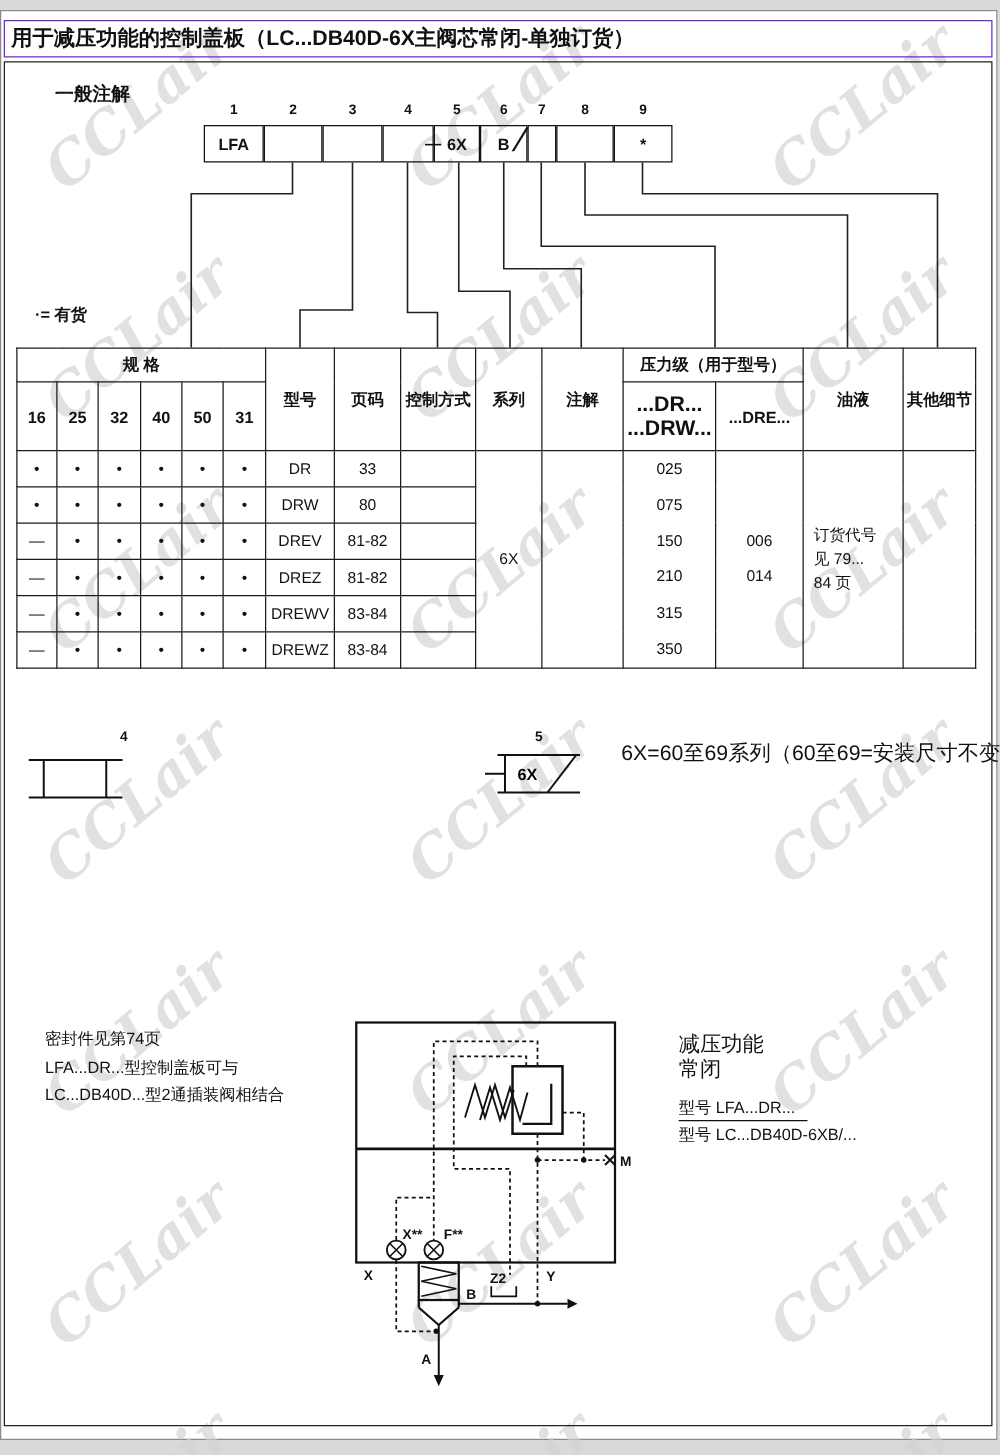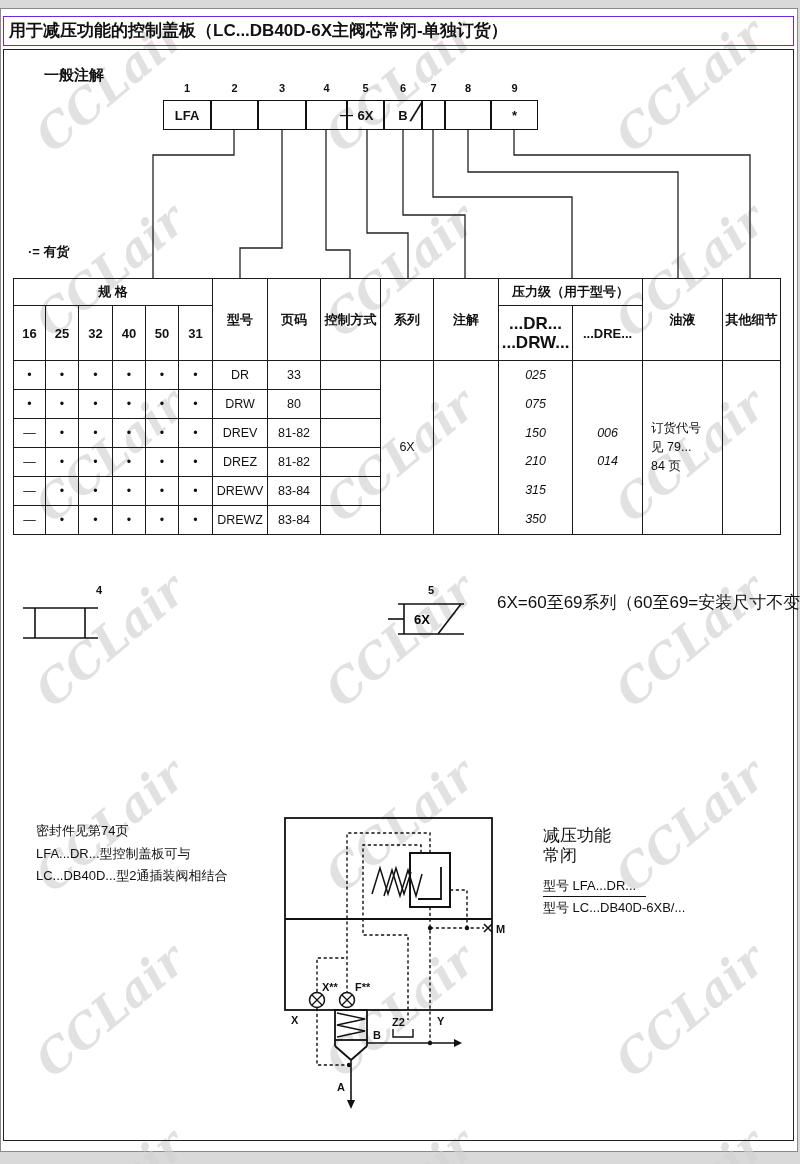--- a/index.html
+++ b/index.html
@@ -49,21 +49,21 @@
   table.spec th,table.spec td{
     border:1px solid #1b1b1b;padding:0;text-align:center;vertical-align:middle;
     background:transparent;overflow:hidden;
   }
   table.spec th{font-size:13px;font-weight:bold;white-space:nowrap;}
   table.spec td{font-size:12.5px;}
   tr.hrow1{height:27px;}
   tr.hrow2{height:55px;}
   tbody tr{height:28.8px;}
   .c-size{font-size:13px;}
-  .press-line{height:28.8px;line-height:28.8px;font-size:12.5px;font-style:italic;}
+  .press-line{height:28.8px;line-height:28.8px;font-size:12.5px;}
   .fluid-cell div{font-size:12.5px;line-height:19px;text-align:left;padding-left:8px;}
   .legend-text div{font-size:17px;line-height:19.5px;white-space:nowrap;}
   .notes div{font-size:13px;line-height:22.5px;white-space:nowrap;}
   .legend-num{position:absolute;font-size:11px;font-weight:bold;}
   #notes-right .fn{font-size:13px;line-height:22px;}
   #notes-right .models{margin-top:10px;}
   #notes-right .model-top{font-size:13px;line-height:21px;border-bottom:1.3px solid #111;
     display:inline-block;padding-right:10px;}
   #notes-right .model-bottom{font-size:13px;line-height:21px;}
   svg{display:block;}

